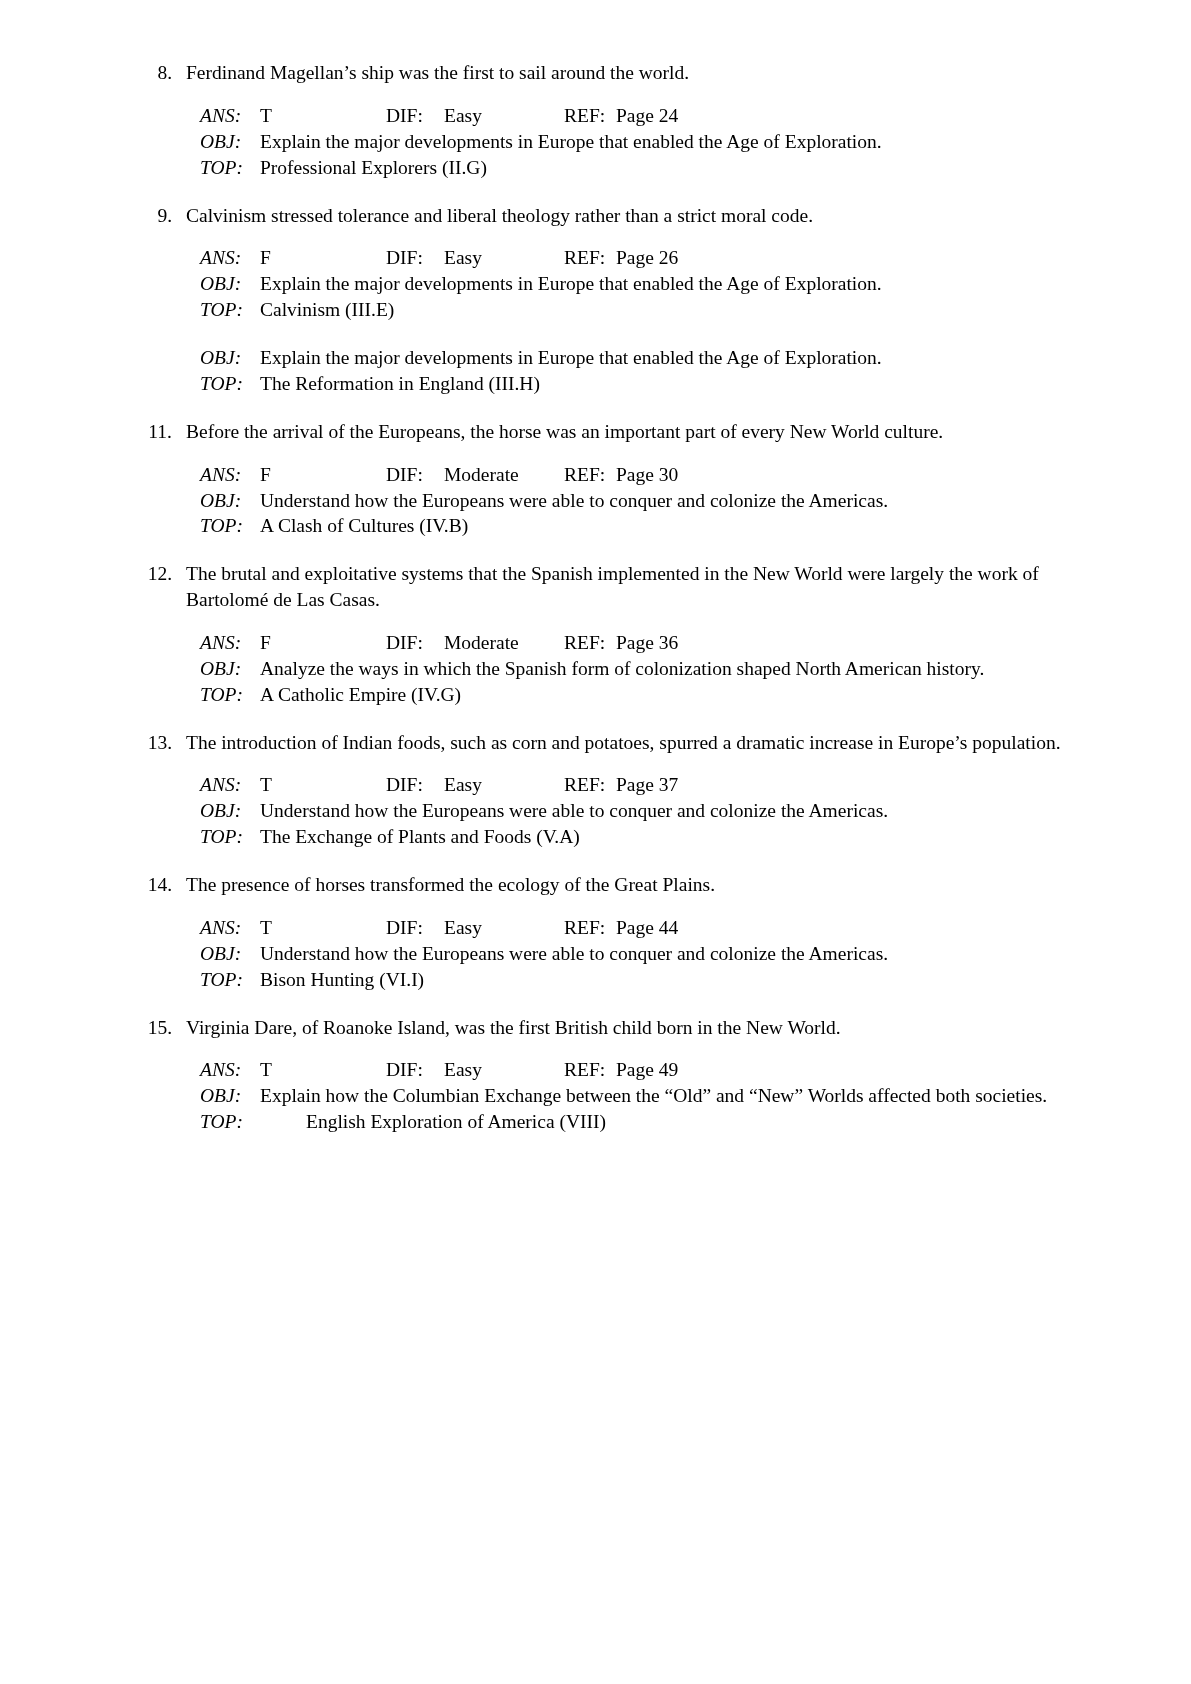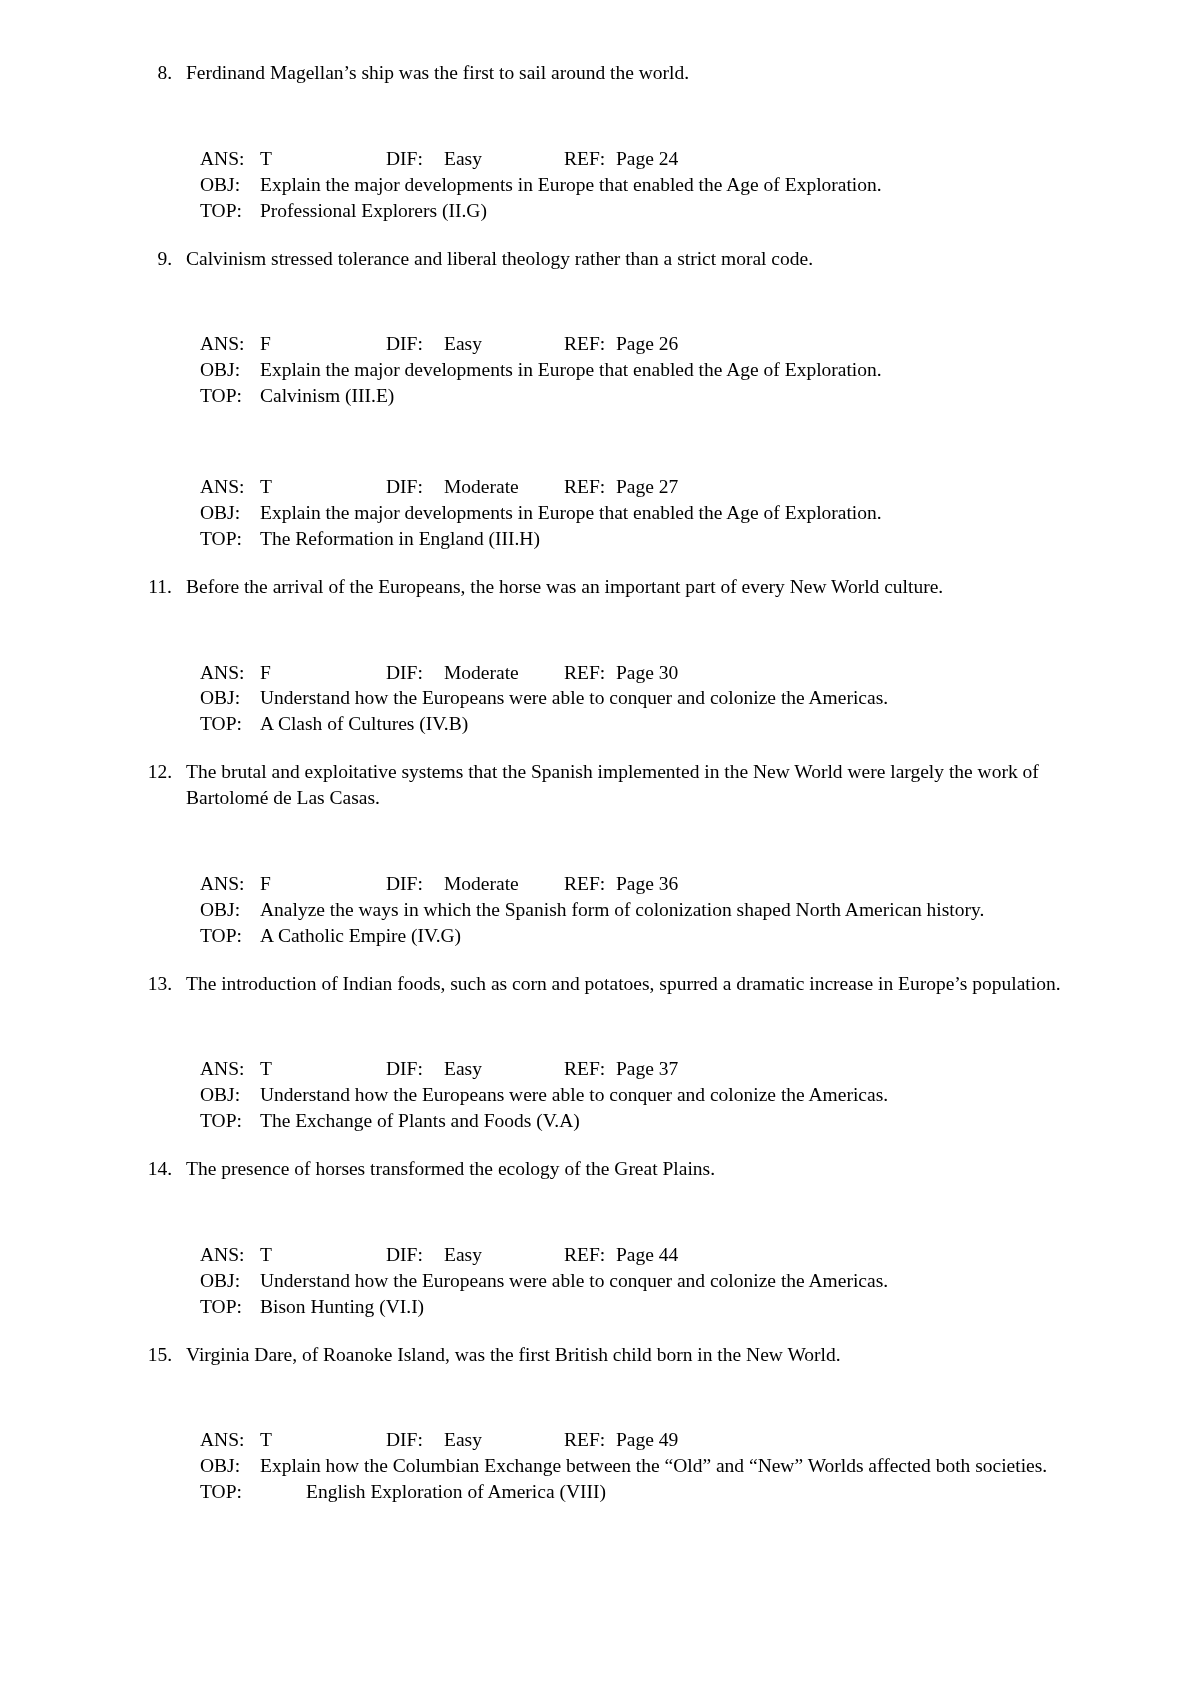--- a/index.html
+++ b/index.html
@@ -45,24 +45,25 @@
     margin-left: 60px;
     font-size: 19.5px;
     line-height: 1.33;
   }
   .meta-row {
     display: block;
     white-space: nowrap;
   }
   .lbl {
     display: inline-block;
+    font-style: italic;
   }
   .lbl-ans { width: 60px; }
   .val-ans { display: inline-block; width: 126px; }
-  .lbl-dif { display: inline-block; width: 58px; margin-top: 43px; }
+  .lbl-dif { display: inline-block; width: 58px; }
   .val-dif { display: inline-block; width: 120px; }
   .lbl-ref { display: inline-block; width: 52px; }
   .val-ref { display: inline-block; }
   .obj-row, .top-row {
     display: flex;
     align-items: flex-end;
   }
   .obj-row .lbl, .top-row .lbl {
     min-width: 60px;
   }
@@ -118,23 +119,20 @@
       </div>
       <div class="top-row">
         <span class="lbl">TOP:</span>
         <span>Calvinism (III.E)</span>
       </div>
     </div>
   </div>
 
   <div class="qblock">
     <div class="meta">
-      <div class="meta-row">
-        <span class="lbl lbl-ans">ANS:</span><span class="val-ans">T</span><span class="lbl-dif">DIF:</span><span class="val-dif">Moderate</span><span class="lbl-ref">REF:</span><span class="val-ref">Page 27</span>
-      </div>
       <div class="obj-row">
         <span class="lbl">OBJ:</span>
         <span>Explain the major developments in Europe that enabled the Age of Exploration.</span>
       </div>
       <div class="top-row">
         <span class="lbl">TOP:</span>
         <span>The Reformation in England (III.H)</span>
       </div>
     </div>
   </div>

